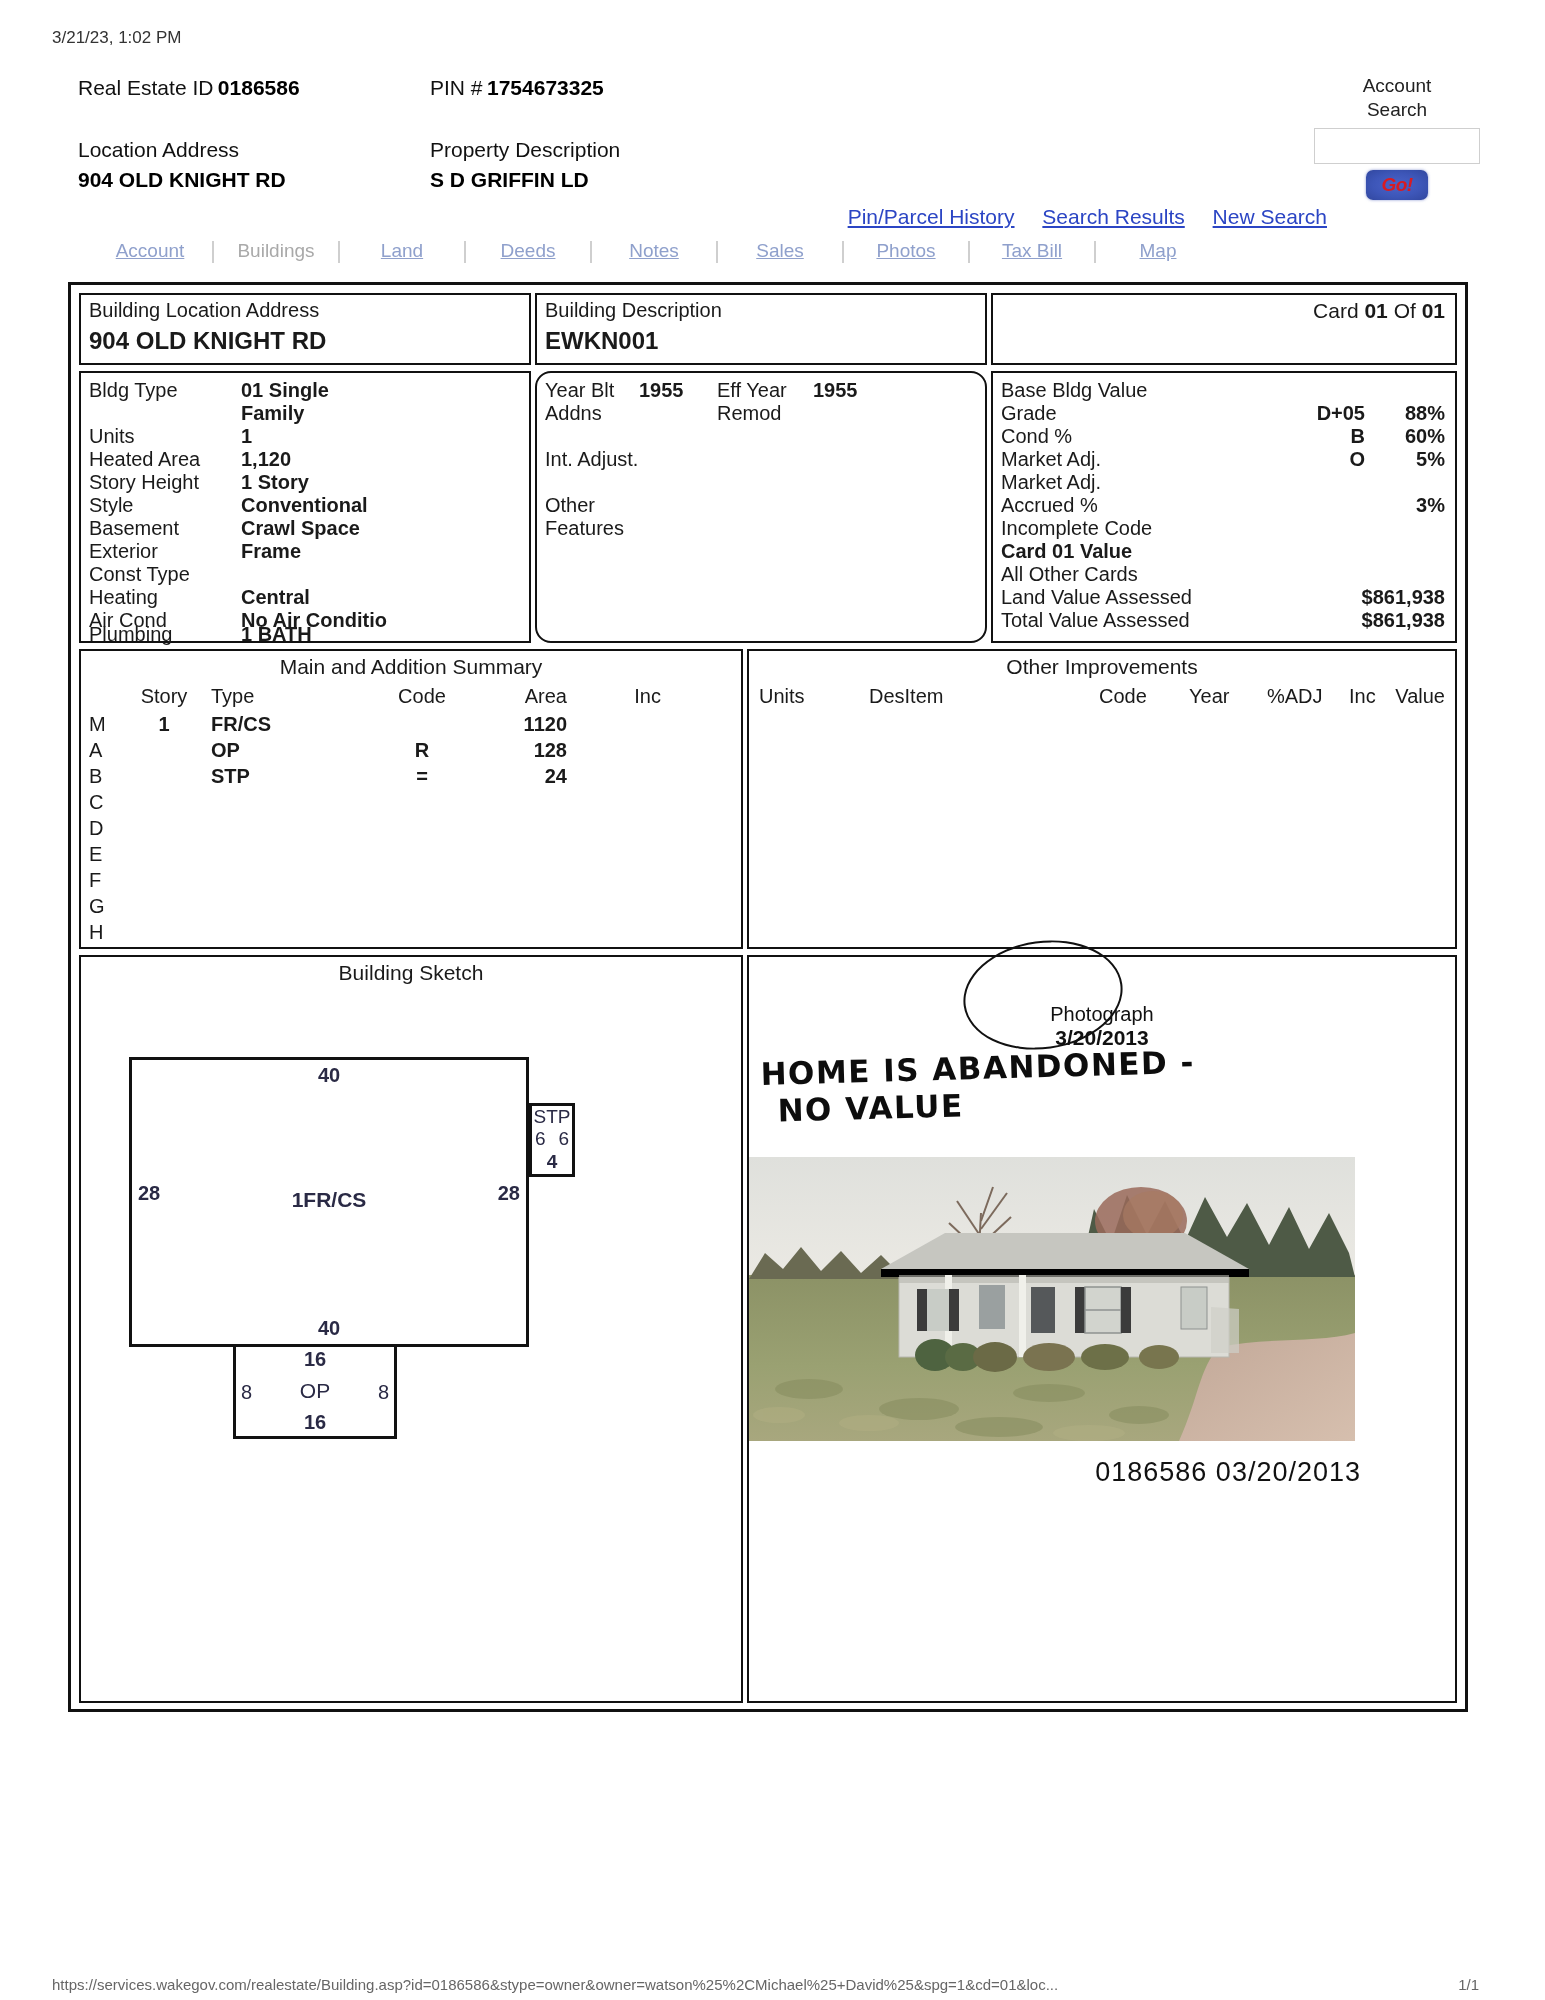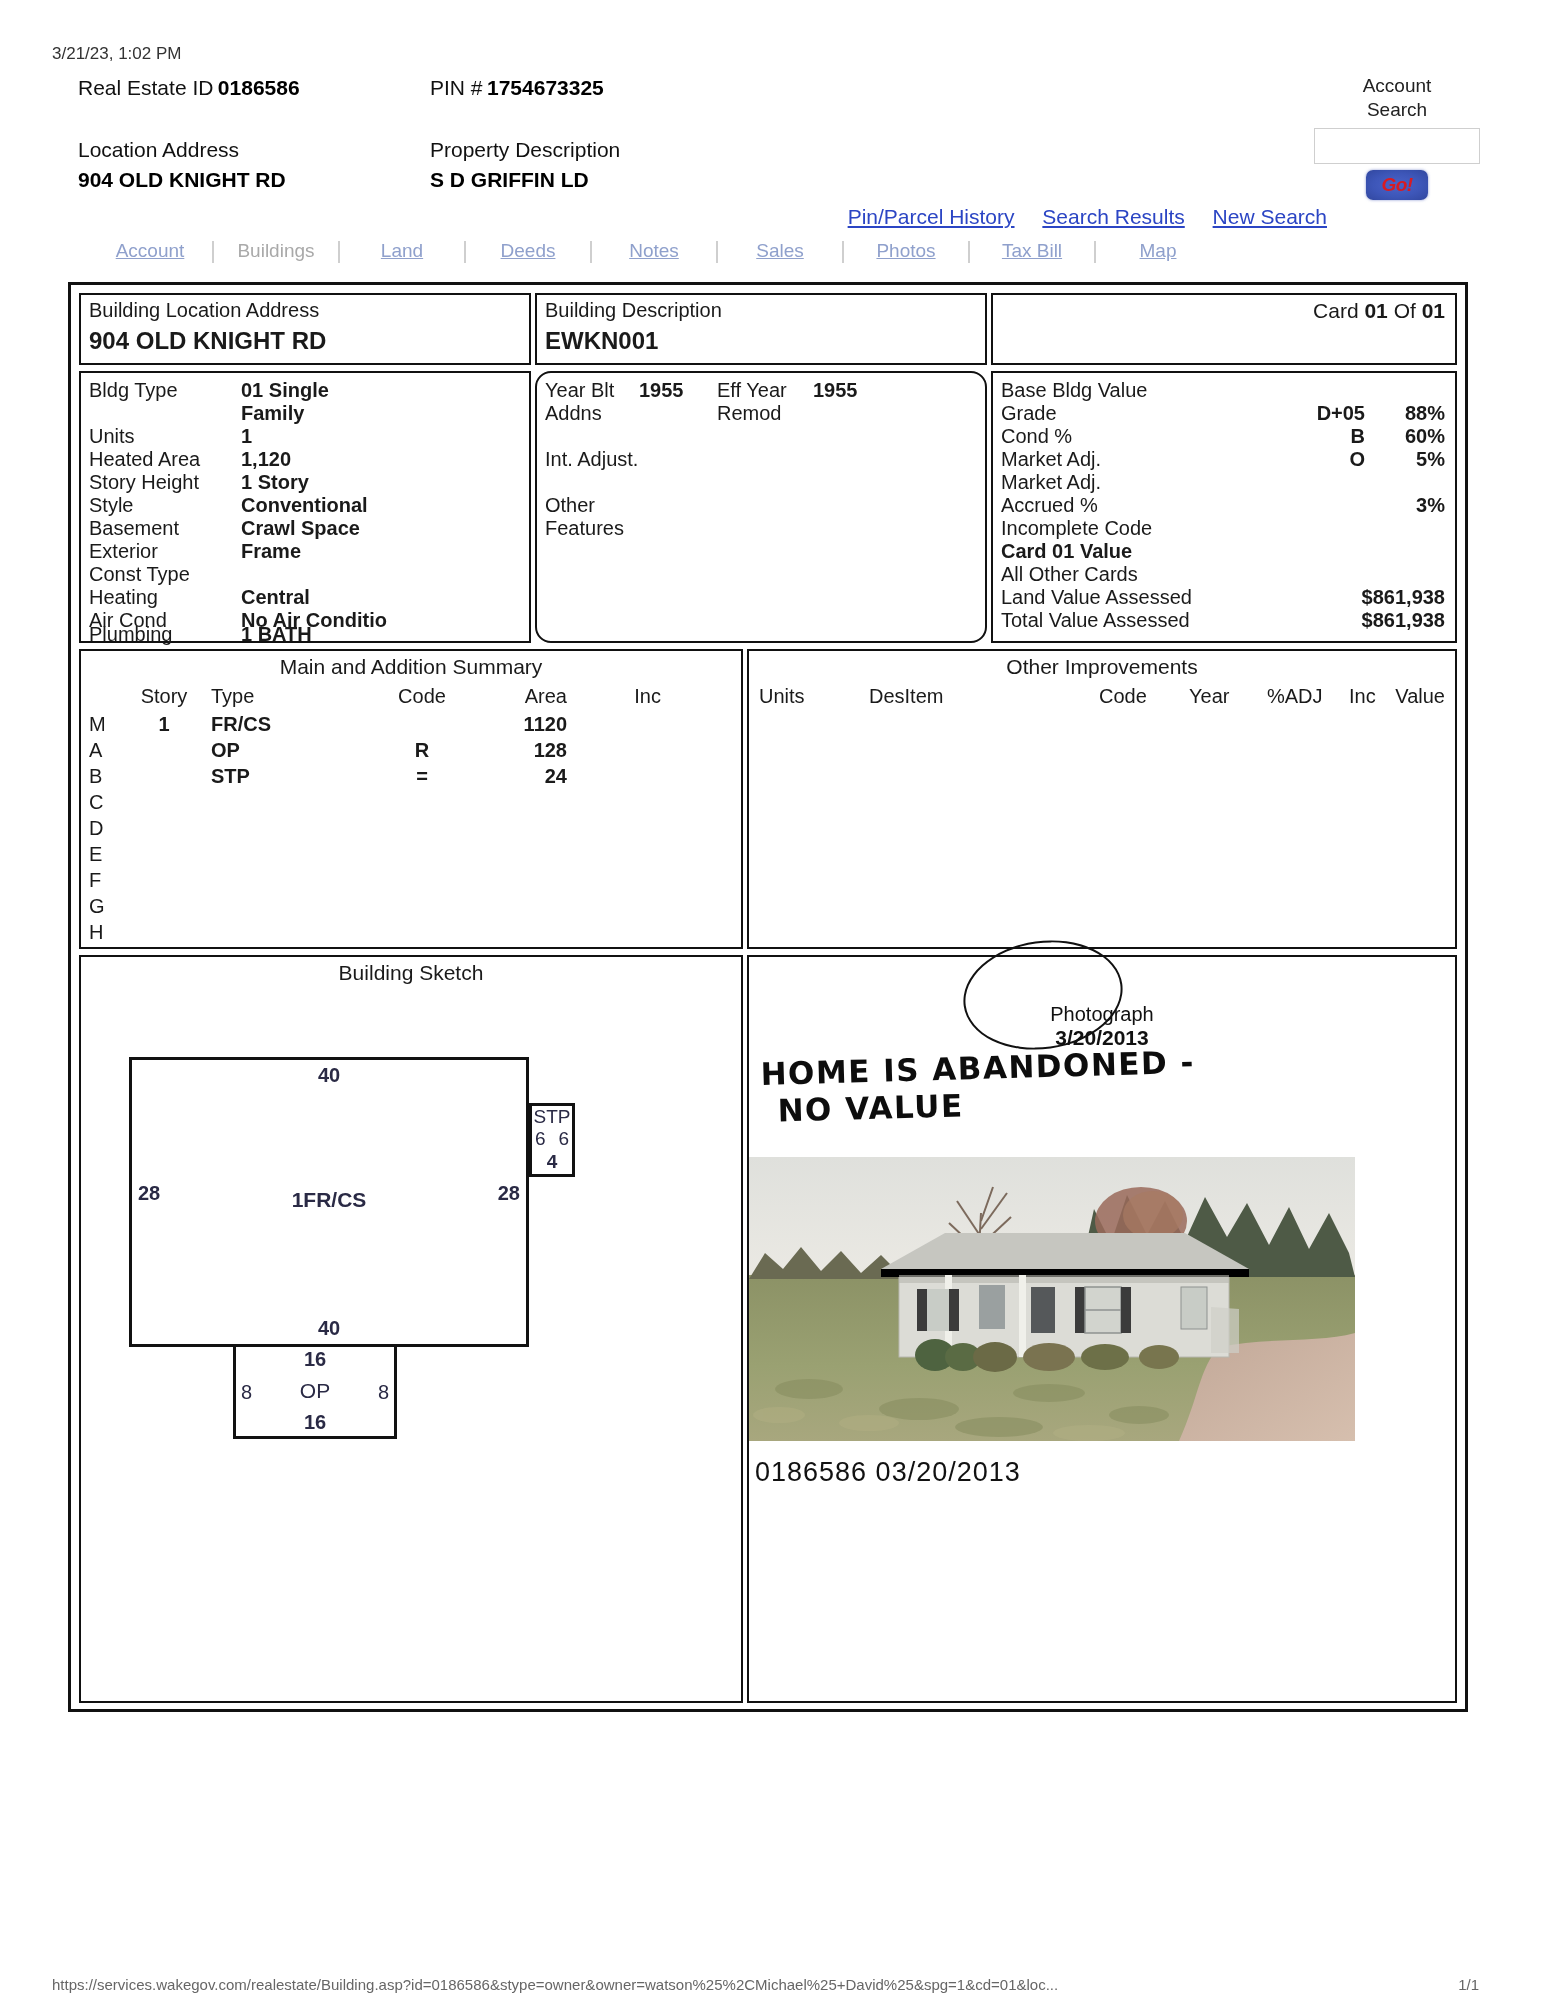--- a/index.html
+++ b/index.html
@@ -13,21 +13,21 @@
     position: relative;
     overflow: hidden;
   }
 
   
   .print-header {
     position: absolute; top: 28px; left: 0; width: 100%;
     height: 26px;
     font-size: 17px; color: #333;
   }
-  .print-header .ph-date { position: absolute; left: 52px; top: 16px; }
+  .print-header .ph-date { position: absolute; left: 52px; top: 0; }
   .print-header .ph-title { position: absolute; left: 0; top: 0; width: 100%; text-align: center; }
 
   
   .topinfo { position: absolute; left: 0; top: 76px; width: 100%; height: 150px; }
   .ti-label { font-size: 21px; color: #111; }
   .ti-value { font-size: 21px; font-weight: bold; color: #000; }
 
   .blk-reid { position: absolute; left: 78px; top: 0; }
   .blk-pin  { position: absolute; left: 430px; top: 0; }
   .blk-loc  { position: absolute; left: 78px; top: 62px; }
@@ -206,21 +206,21 @@
     letter-spacing: 1.5px; line-height: 1.18;
     transform: rotate(-1.6deg);
   }
   .handwrite .hw2 { margin-left: 16px; display: block; }
 
   .photo-frame {
     position: absolute; left: 0; top: 200px; width: 606px; height: 284px;
     overflow: hidden;
   }
   .photo-cap {
-    position: absolute; left: 0; top: 500px; width: 612px; text-align: left;
+    position: absolute; left: 0; top: 500px; width: 612px; text-align: right;
     font-size: 27px; color: #111; letter-spacing: 1px; padding-left: 6px;
   }
 
   
   .footer {
     position: absolute; left: 0; bottom: 24px; width: 100%;
     font-size: 15px; color: #666;
   }
   .footer .f-url  { position: absolute; left: 52px; top: 0; }
   .footer .f-page { position: absolute; right: 66px; top: 0; }

